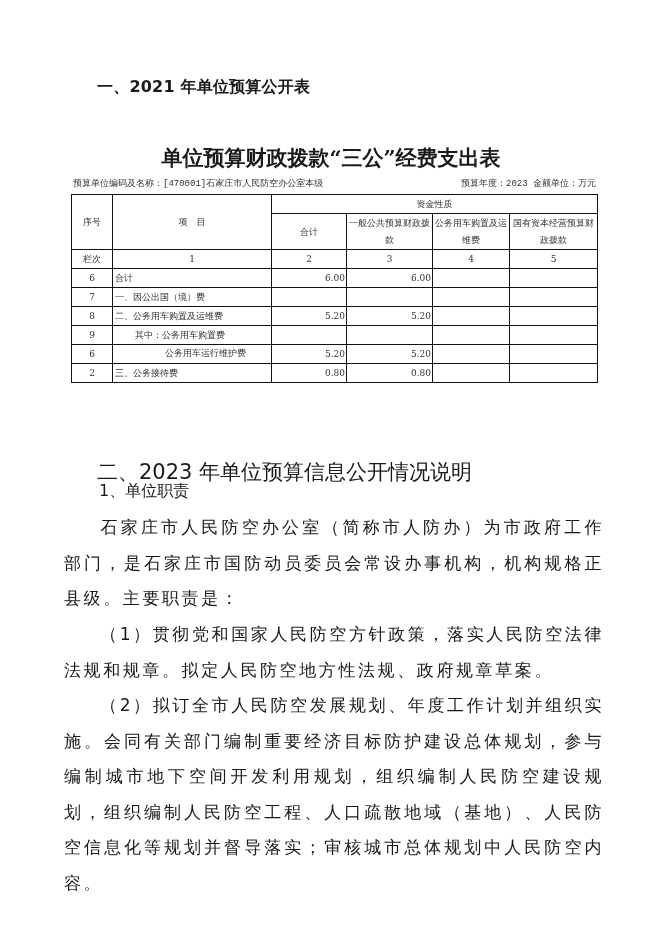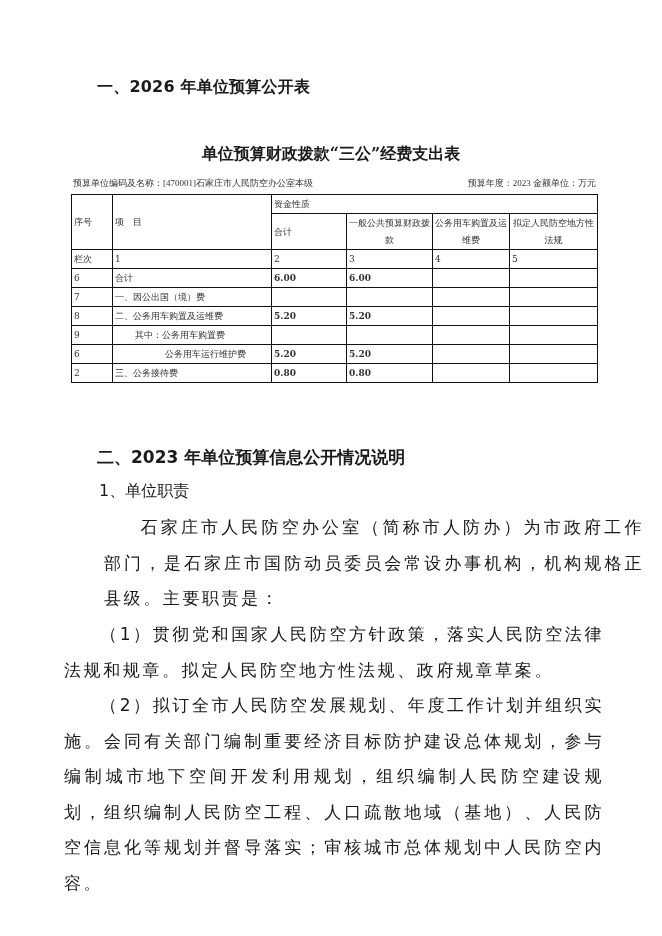--- a/index.html
+++ b/index.html
@@ -9,61 +9,61 @@
     color: #111;
   }
   .abs { position: absolute; white-space: nowrap; }
   .h1 {
     left: 97px; top: 77px; font-size: 16px; font-weight: bold; color: #1a1a1a;
     letter-spacing: 0.2px;
   }
   .table-title {
     left: 0; width: 662px; top: 144px; text-align: center;
     font-family: "DejaVu Serif", "Liberation Serif", serif;
-    font-size: 16px; font-weight: bold; color: #1a1a1a;
+    font-size: 21px; font-weight: bold; color: #1a1a1a;
   }
-  .meta { top: 177px; font-family: Liberation Serif, serif; font-size: 9px; color: #333; }
+  .meta { top: 177px; font-family: Liberation Mono, monospace; font-size: 9px; color: #333; }
   .meta-left { left: 73px; }
   .meta-right { right: 66px; }
 
   table.budget {
     position: absolute; left: 71px; top: 194px;
     border-collapse: collapse; table-layout: fixed;
     font-family: "DejaVu Serif", "Liberation Serif", serif;
     font-size: 9px; color: #333;
   }
   table.budget td {
     border: 1.2px solid #111; padding: 0 2px; height: 18px; line-height: 18px;
     overflow: hidden; white-space: nowrap;
   }
-  table.budget td.c { }
-  table.budget td.r { text-align: left; padding-right: 1px; font-weight: bold; }
+  table.budget td.c { text-align: center; }
+  table.budget td.r { text-align: right; padding-right: 1px; }
   table.budget td.l { text-align: left; }
   table.budget td.sub { line-height: 17px; white-space: normal; text-align: center; }
   .ind1 { padding-left: 22px !important; }
-  .ind2 { padding-left: 52px !important; }
+  .ind2 { padding-left: 52px !important; font-family: Liberation Mono, monospace; }
 
   .h2 {
-    left: 97px; top: 446px; font-size: 17px; font-weight: bold; color: #1a1a1a;
+    left: 97px; top: 458px; font-size: 21px; font-weight: normal; color: #1a1a1a;
   }
   .h3 { left: 99px; top: 481px; font-size: 16px; color: #1a1a1a; }
   .para {
     position: absolute; left: 64px; width: 540px;
     font-size: 17px; line-height: 35.5px; color: #1a1a1a;
     letter-spacing: 2.6px; text-align: justify;
   }
-  .p1 { top: 510px; margin-left: 40px; }
+  .p1 { top: 510px; }
   .p2 { top: 617px; }
   .p3 { top: 688px; }
   .indent { display: inline-block; width: 36px; }
 </style>
 </head>
 <body>
 
-<div class="abs h1">一、2026 年单位预算公开表</div>
+<div class="abs h1">一、2021 年单位预算公开表</div>
 
 <div class="abs table-title">单位预算财政拨款“三公”经费支出表</div>
 <div class="abs meta meta-left">预算单位编码及名称：[470001]石家庄市人民防空办公室本级</div>
 <div class="abs meta meta-right">预算年度：2023   金额单位：万元</div>
 
 <table class="budget">
   <colgroup>
     <col style="width:41px">
       <col style="width:159px">
       <col style="width:75px">
@@ -74,21 +74,21 @@
   <tbody>
       <tr>
     <td class="c" rowspan="2">序号</td>
     <td class="c" rowspan="2">项　目</td>
     <td class="c" colspan="4">资金性质</td>
   </tr>
   <tr>
     <td class="c" style="height:35px">合计</td>
     <td class="sub" style="height:35px">一般公共预算财政拨款</td>
     <td class="sub" style="height:35px">公务用车购置及运维费</td>
-    <td class="sub" style="height:35px">拟定人民防空地方性法规</td>
+    <td class="sub" style="height:35px">国有资本经营预算财政拨款</td>
   </tr>
   <tr>
     <td class="c">栏次</td>
     <td class="c">1</td>
     <td class="c">2</td>
     <td class="c">3</td>
     <td class="c">4</td>
     <td class="c">5</td>
   </tr>
   <tr>

